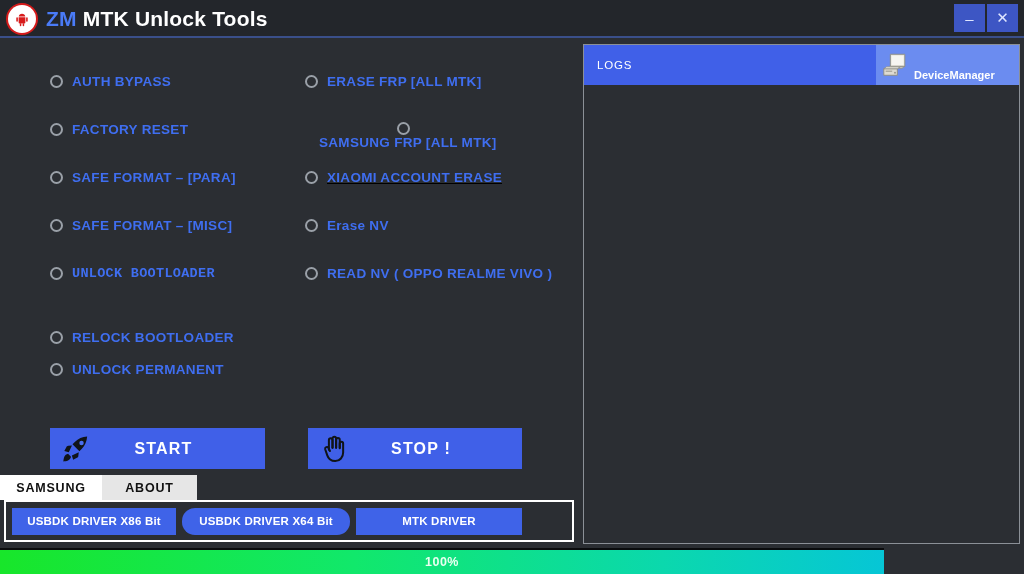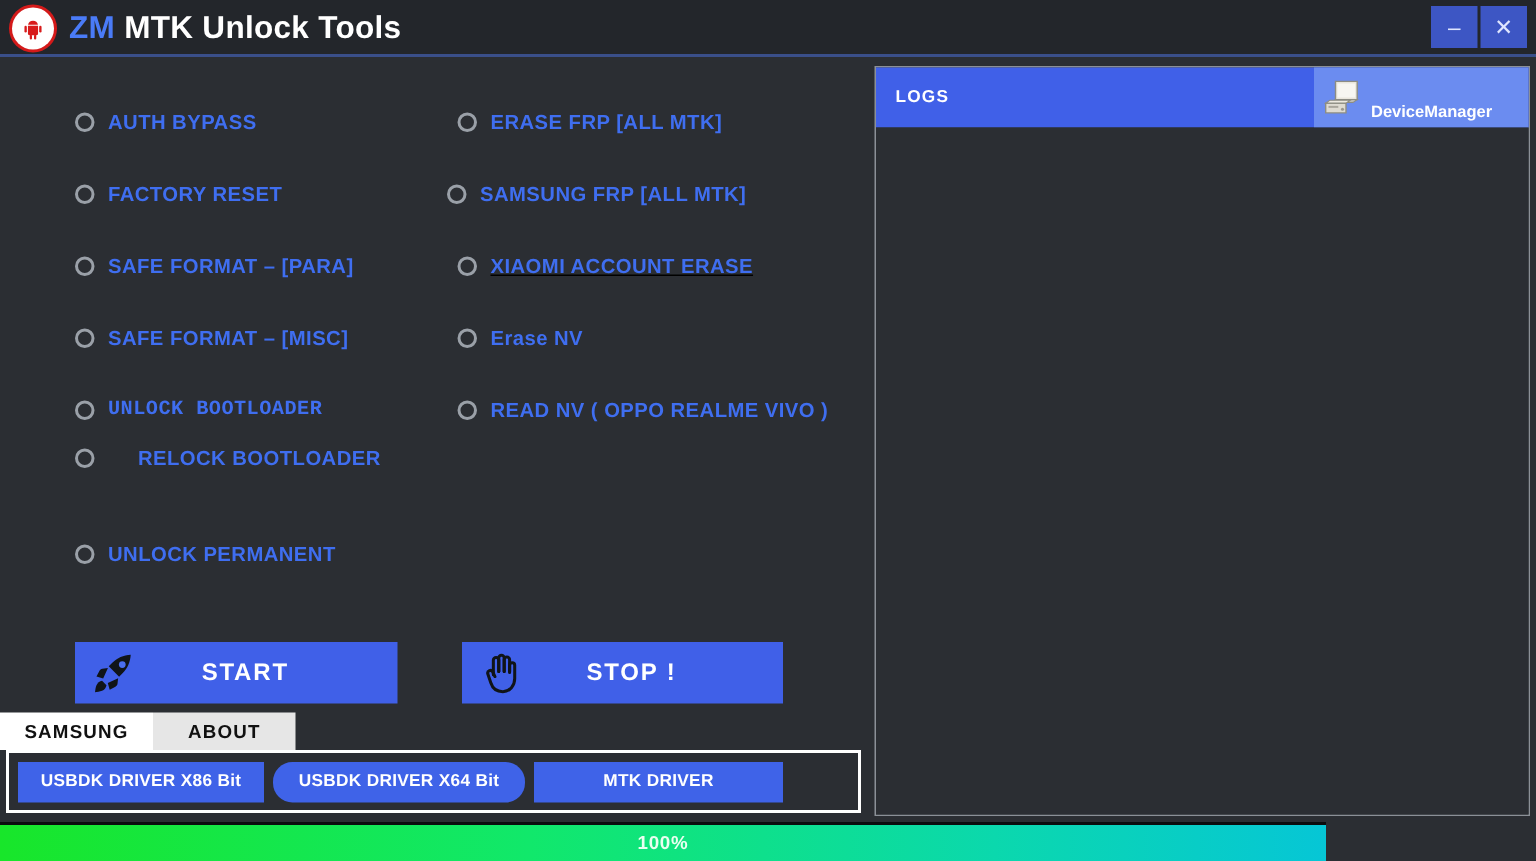--- a/index.html
+++ b/index.html
@@ -196,21 +196,21 @@
     left: 0; top: 0;
     width: 100%; height: 40px;
     background: #4060e8;
     display: flex;
     align-items: center;
     box-sizing: border-box;
   }
   .logs-title {
     margin-left: 13px;
     font-size: 11.5px;
-    font-weight: bold;
+    font-weight: normal;
     color: #ffffff;
     letter-spacing: 0.8px;
   }
   .devmgr-btn {
     position: absolute;
     right: 0; top: 0;
     height: 40px;
     width: 143px;
     background: #6b8cf0;
     border: none;
@@ -301,34 +301,34 @@
       <span class="opt-label">SAFE FORMAT – [PARA]</span>
     </div>
     <div class="opt" style="left:50px; top:180px;">
       <span class="radio"></span>
       <span class="opt-label">SAFE FORMAT – [MISC]</span>
     </div>
     <div class="opt" style="left:50px; top:228px;font-family:Liberation Mono, monospace;">
       <span class="radio"></span>
       <span class="opt-label">UNLOCK BOOTLOADER</span>
     </div>
-    <div class="opt" style="left:50px; top:260px;gap:20px;">
+    <div class="opt" style="left:50px; top:292px;">
       <span class="radio"></span>
       <span class="opt-label">RELOCK BOOTLOADER</span>
     </div>
     <div class="opt" style="left:50px; top:324px;">
       <span class="radio"></span>
       <span class="opt-label">UNLOCK PERMANENT</span>
     </div>
 
     <div class="opt" style="left:305px; top:36px;">
       <span class="radio"></span>
       <span class="opt-label">ERASE FRP [ALL MTK]</span>
     </div>
-    <div class="opt" style="left:298px; top:84px;">
+    <div class="opt" style="left:310px; top:84px;flex-direction:column;">
       <span class="radio"></span>
       <span class="opt-label">SAMSUNG FRP [ALL MTK]</span>
     </div>
     <div class="opt" style="left:305px; top:132px;text-decoration:underline;">
       <span class="radio"></span>
       <span class="opt-label">XIAOMI ACCOUNT ERASE</span>
     </div>
     <div class="opt" style="left:305px; top:180px;">
       <span class="radio"></span>
       <span class="opt-label">Erase NV</span>

